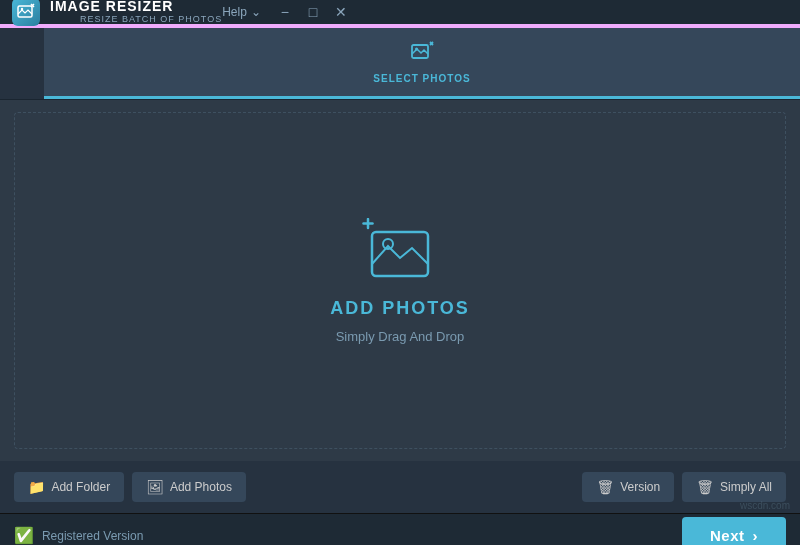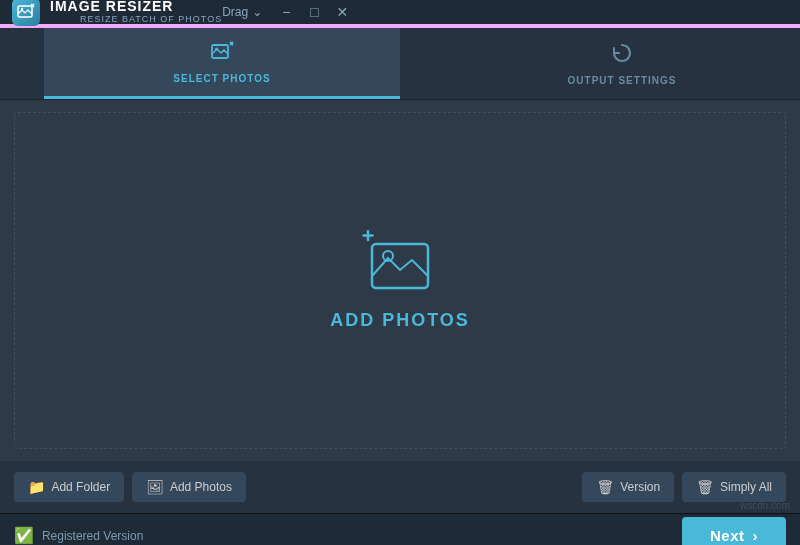--- a/index.html
+++ b/index.html
@@ -253,21 +253,21 @@
         <line x1="17" y1="1" x2="14" y2="4" stroke="#fff" stroke-width="1.5"></line>
       </svg>
     </div>
     <div class="title-text">
       <span class="app-name">IMAGE RESIZER</span>
       <span class="app-subtitle">RESIZE BATCH OF PHOTOS</span>
     </div>
   </div>
   <div class="title-bar-right">
     <div class="help-btn">
-      <span>Drag</span>
+      <span>Help</span>
       <span>⌄</span>
     </div>
     <div class="win-controls">
       <span class="win-btn">−</span>
       <span class="win-btn">□</span>
       <span class="win-btn close">✕</span>
     </div>
   </div>
 </div>
 
@@ -277,47 +277,39 @@
       <svg width="24" height="22" viewBox="0 0 24 22" fill="none">
         <rect x="2" y="4" width="16" height="13" rx="1.5" stroke="#4ab8d8" stroke-width="1.8" fill="none"></rect>
         <polyline points="2,13 7,8 11,12 14,9 18,13" stroke="#4ab8d8" stroke-width="1.5" fill="none"></polyline>
         <circle cx="6.5" cy="8" r="1.5" fill="#4ab8d8"></circle>
         <line x1="20" y1="1" x2="23" y2="4" stroke="#4ab8d8" stroke-width="1.8"></line>
         <line x1="23" y1="1" x2="20" y2="4" stroke="#4ab8d8" stroke-width="1.8"></line>
       </svg>
     </span>
     <span class="tab-label">SELECT PHOTOS</span>
   </div>
-  <div class="tab">
-    <span class="tab-icon">
-      <svg width="24" height="24" viewBox="0 0 24 24" fill="none">
-        <path d="M12 4 A8 8 0 1 1 4 12" stroke="#6a8a9f" stroke-width="2.2" fill="none" stroke-linecap="round"></path>
-        <polyline points="4,7 4,12 9,12" stroke="#6a8a9f" stroke-width="2" fill="none" stroke-linecap="round"></polyline>
-      </svg>
-    </span>
-    <span class="tab-label">OUTPUT SETTINGS</span>
-  </div>
 </div>
 
 <div class="main-content">
   <div class="drop-zone">
     <div class="drop-icon">
       <svg width="80" height="70" viewBox="0 0 80 70" fill="none">
 
         <rect x="12" y="14" width="56" height="44" rx="4" stroke="#4ab8d8" stroke-width="2.5" fill="none"></rect>
 
         <polyline points="12,46 28,28 40,40 52,30 68,46" stroke="#4ab8d8" stroke-width="2" fill="none"></polyline>
 
         <circle cx="28" cy="26" r="5" stroke="#4ab8d8" stroke-width="2" fill="none"></circle>
 
         <line x1="8" y1="10" x2="8" y2="1" stroke="#4ab8d8" stroke-width="2.5" stroke-linecap="round"></line>
         <line x1="3.5" y1="5.5" x2="12.5" y2="5.5" stroke="#4ab8d8" stroke-width="2.5" stroke-linecap="round"></line>
       </svg>
     </div>
     <span class="add-photos-label">ADD PHOTOS</span>
+    <span class="drag-drop-label">Simply Drag And Drop</span>
   </div>
 </div>
 
 <div class="bottom-toolbar">
   <div class="toolbar-left">
     <button class="toolbar-btn">
       <span class="toolbar-btn-icon">📁</span>
       <span>Add Folder</span>
     </button>
     <button class="toolbar-btn">

